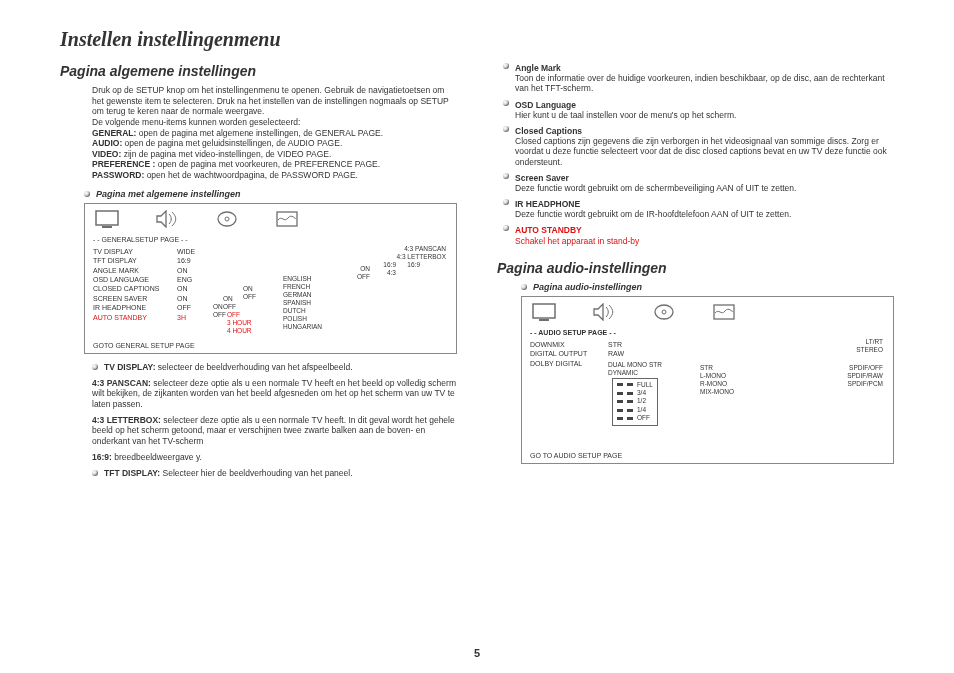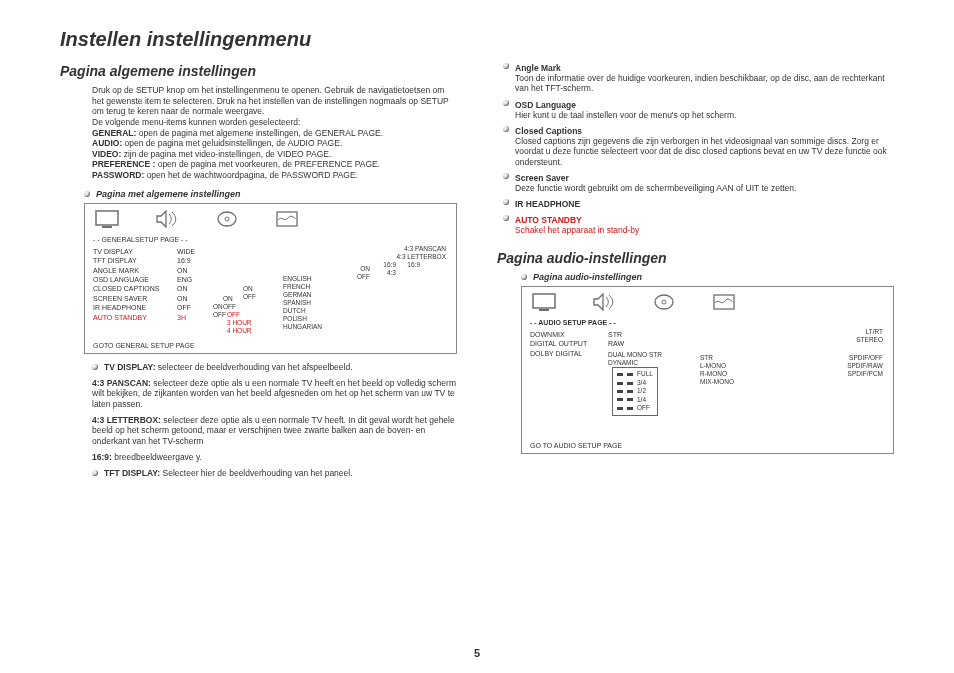--- a/index.html
+++ b/index.html
@@ -12,20 +12,21 @@
     height: 673px;
     position: relative;
     padding: 28px 60px 20px 60px;
   }
   h1 {
     font-size: 20px;
     font-style: italic;
     font-weight: bold;
     color: #333;
     margin-bottom: 12px;
+    font-family: Liberation Serif, serif;
   }
   h2 {
     font-size: 14px;
     font-style: italic;
     font-weight: bold;
     color: #333;
     margin-bottom: 6px;
   }
   .cols {
     display: flex;
@@ -223,21 +224,21 @@
       <div class="item">
           <span class="bullet"></span>
           <div class="txt"><span class="hd">Closed Captions</span><br><span>Closed captions zijn gegevens die zijn verborgen in het videosignaal van sommige discs. Zorg er voordat u deze functie selecteert voor dat de disc closed captions bevat en uw TV deze functie ook ondersteunt.</span></div>
         </div>
       <div class="item">
           <span class="bullet"></span>
           <div class="txt"><span class="hd">Screen Saver</span><br><span>Deze functie wordt gebruikt om de schermbeveiliging AAN of UIT te zetten.</span></div>
         </div>
       <div class="item">
           <span class="bullet"></span>
-          <div class="txt"><span class="hd">IR HEADPHONE</span><br></div>
+          <div class="txt"><span class="hd">IR HEADPHONE</span><br><span>Deze functie wordt gebruikt om de IR-hoofdtelefoon AAN of UIT te zetten.</span></div>
         </div>
       <div class="item">
           <span class="bullet"></span>
           <div class="txt"><span class="hd red">AUTO STANDBY</span><br><span class="red">Schakel het apparaat in stand-by</span></div>
         </div>
     </div>
 
     <h2 style="margin-top:14px;">Pagina audio-instellingen</h2>
 
     <div class="subhead">

